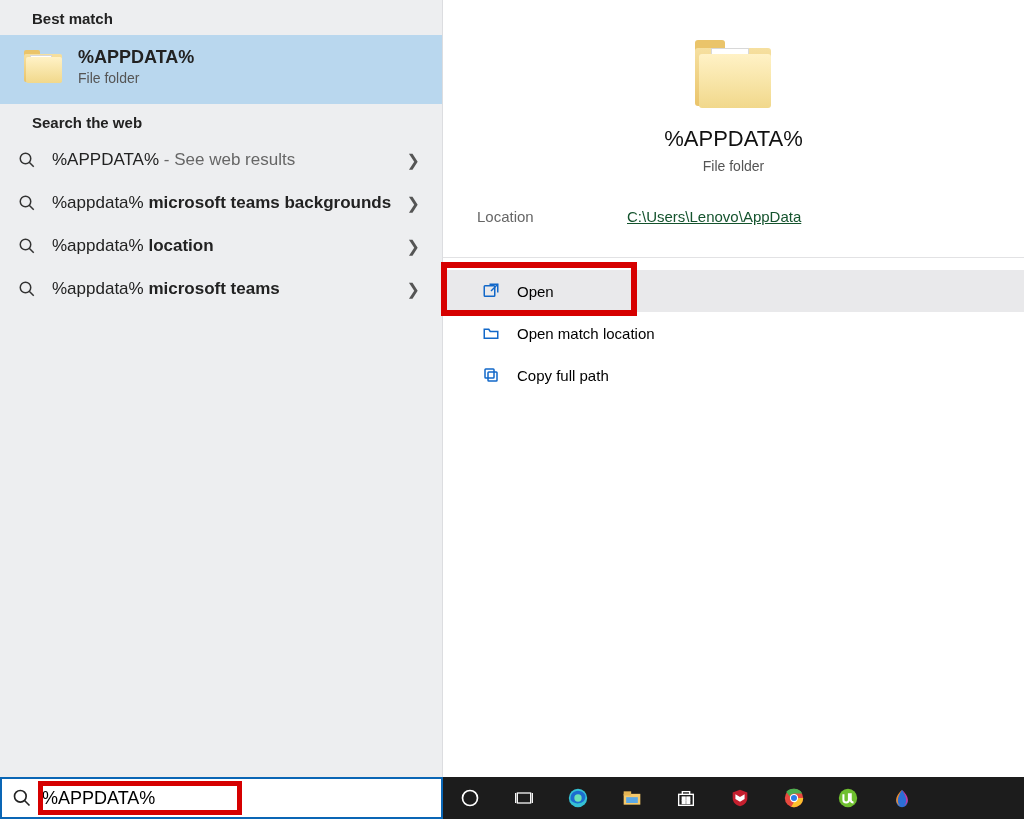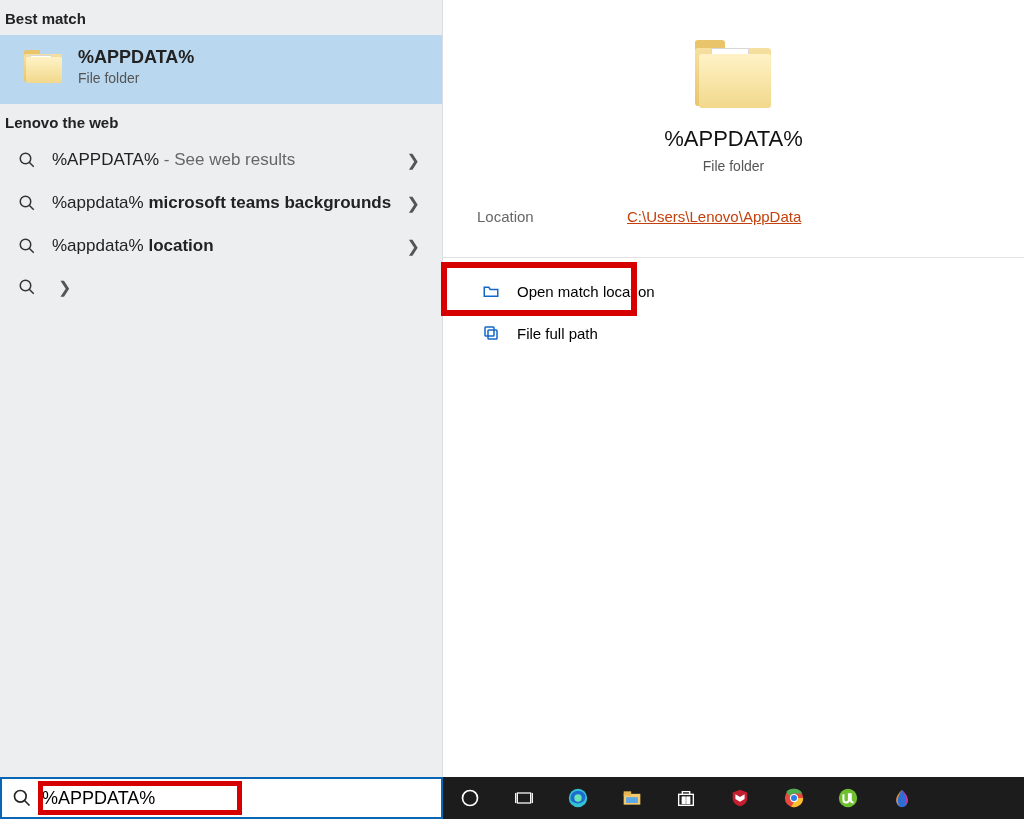--- a/index.html
+++ b/index.html
@@ -2,21 +2,21 @@
 <html><head>
 <meta charset="utf-8">
 <style>
   * { margin: 0; padding: 0; box-sizing: border-box; font-family: "Segoe UI", Arial, sans-serif; }
   html, body { width: 1024px; height: 819px; overflow: hidden; background: #fff; }
   .app { display: flex; flex-direction: column; width: 100%; height: 100%; }
   .main { display: flex; flex: 1; min-height: 0; }
   .left { width: 443px; background: #edeef0; display: flex; flex-direction: column; border-right: 1px solid #dcdde0; }
   .right { flex: 1; background: #fff; display: flex; flex-direction: column; }
 
-  .section-header { font-size: 15px; font-weight: 600; color: #222; padding: 10px 16px 8px 5px; }
+  .section-header { font-size: 15px; font-weight: 600; color: #222; padding: 10px 16px 8px 32px; }
 
   .best-row { display: flex; align-items: center; padding: 12px 16px 18px 24px; background: #b9d7ee; }
   .folder-ico { width: 40px; height: 34px; position: relative; margin-right: 14px; }
   .folder-back { position: absolute; left: 0; top: 4px; width: 38px; height: 28px; background: linear-gradient(#f6e0a0,#eac46a); border-radius: 2px; }
   .folder-tab  { position: absolute; left: 0; top: 0; width: 16px; height: 8px; background: #eac46a; border-radius: 2px 2px 0 0; }
   .folder-front{ position: absolute; left: 2px; top: 7px; width: 36px; height: 26px; background: linear-gradient(#fff2c6,#f1d88b); border-radius: 2px; }
   .folder-paper{ position: absolute; left: 6px; top: 5px; width: 22px; height: 22px; background: #fff; border:1px solid #d8d8d8; }
   .best-title { font-size: 18px; font-weight: 600; color: #222; }
   .best-sub   { font-size: 14px; color: #555; margin-top: 2px; }
 
@@ -36,21 +36,21 @@
   .big-front { position:absolute; left:4px; top:14px; width:72px; height:54px; background:linear-gradient(#fff2c6,#f1d88b); border-radius:3px; }
   .big-paper { position:absolute; left:16px; top:8px; width:38px; height:46px; background:#fff; border:1px solid #d8d8d8; }
   .big-lines { position:absolute; left:20px; top:14px; width:30px; height:34px;
                background:repeating-linear-gradient(#9dbfe8 0 2px, transparent 2px 6px); opacity:.6; }
   .preview-title { font-size: 22px; color:#111; font-weight:400; }
   .preview-sub   { font-size: 14px; color:#555; margin-top: 6px; }
 
   .kv { padding: 34px 34px 0 34px; font-size: 15px; }
   .kv-row { display: flex; margin-bottom: 14px; }
   .kv-label { width: 150px; color:#666; }
-  .kv-value { color:#c2410c; }
+  .kv-value { color:#14532d; }
   .kv-value.link { text-decoration: underline; cursor: pointer; }
 
   .hr { border: none; border-top: 1px solid #e2e2e4; margin: 18px 0 0 0; }
 
   .actions { position: relative; margin-top: 12px; }
   .action-row { display: flex; align-items: center; height: 42px; padding-left: 36px; font-size: 15px; cursor:pointer; }
   .action-row.selected { background:#e9e9eb; }
   .action-ico { width: 24px; margin-right: 14px; color:#1268c9; display:flex; align-items:center; justify-content:center; }
   .highlight-box { position: absolute; border: 6px solid #d60000; pointer-events: none; }
   .open-highlight { left: -2px; top: -8px; width: 196px; height: 54px; }
@@ -80,21 +80,21 @@
             <div class="folder-back"></div>
             <div class="folder-paper"></div>
             <div class="folder-front"></div>
         </div>
         <div>
           <div class="best-title">%APPDATA%</div>
           <div class="best-sub">File folder</div>
         </div>
       </div>
 
-      <div class="section-header">Lenovo the web</div>
+      <div class="section-header">Search the web</div>
 
       <div class="web-list">
         <div class="web-item">
           <span class="mag-ico">
             <svg width="18" height="18" viewBox="0 0 24 24" fill="none" stroke="currentColor" stroke-width="2">
                 <circle cx="10" cy="10" r="7"></circle>
                 <line x1="21" y1="21" x2="15" y2="15"></line>
               </svg>
           </span>
           <span class="web-text">
@@ -128,20 +128,23 @@
           </span>
           <span class="chev">❯</span>
         </div>
 
         <div class="web-item">
           <span class="mag-ico">
             <svg width="18" height="18" viewBox="0 0 24 24" fill="none" stroke="currentColor" stroke-width="2">
                 <circle cx="10" cy="10" r="7"></circle>
                 <line x1="21" y1="21" x2="15" y2="15"></line>
               </svg>
+          </span>
+          <span class="web-text">
+            <span class="prefix">%appdata% </span><span class="bold">microsoft teams</span><span class="grey"></span>
           </span>
           <span class="chev">❯</span>
         </div>
       </div>
     </div>
 
     <div class="right">
       <div class="preview-top">
         <div class="big-folder">
           <div class="big-tab"></div>
@@ -159,38 +162,48 @@
           <div class="kv-label">Location</div>
           <div class="kv-value link">C:\Users\Lenovo\AppData</div>
         </div>
       </div>
 
       <hr class="hr">
 
       <div class="actions">
         <div class="highlight-box open-highlight"></div>
 
+        <div class="action-row selected">
+          <span class="action-ico">
+            <svg width="18" height="18" viewBox="0 0 24 24" fill="none" stroke="currentColor" stroke-width="2">
+                <rect x="3" y="5" width="14" height="14" rx="1"></rect>
+                <path d="M10 3h11v11"></path>
+                <path d="M21 3l-9 9"></path>
+              </svg>
+          </span>
+          <span>Open</span>
+        </div>
 
         <div class="action-row">
           <span class="action-ico">
             <svg width="18" height="18" viewBox="0 0 24 24" fill="none" stroke="currentColor" stroke-width="2">
                 <path d="M3 7h6l2 3h10v9H3z"></path>
               </svg>
           </span>
           <span>Open match location</span>
         </div>
 
         <div class="action-row">
           <span class="action-ico">
             <svg width="18" height="18" viewBox="0 0 24 24" fill="none" stroke="currentColor" stroke-width="2">
                 <rect x="8" y="8" width="12" height="12" rx="1"></rect>
                 <rect x="4" y="4" width="12" height="12" rx="1"></rect>
               </svg>
           </span>
-          <span>File full path</span>
+          <span>Copy full path</span>
         </div>
       </div>
     </div>
   </div>
 
   <div class="taskbar">
     <div class="search-area">
       <span class="search-mag">
         <svg width="20" height="20" viewBox="0 0 24 24" fill="none" stroke="currentColor" stroke-width="2">
             <circle cx="10" cy="10" r="7"></circle>

